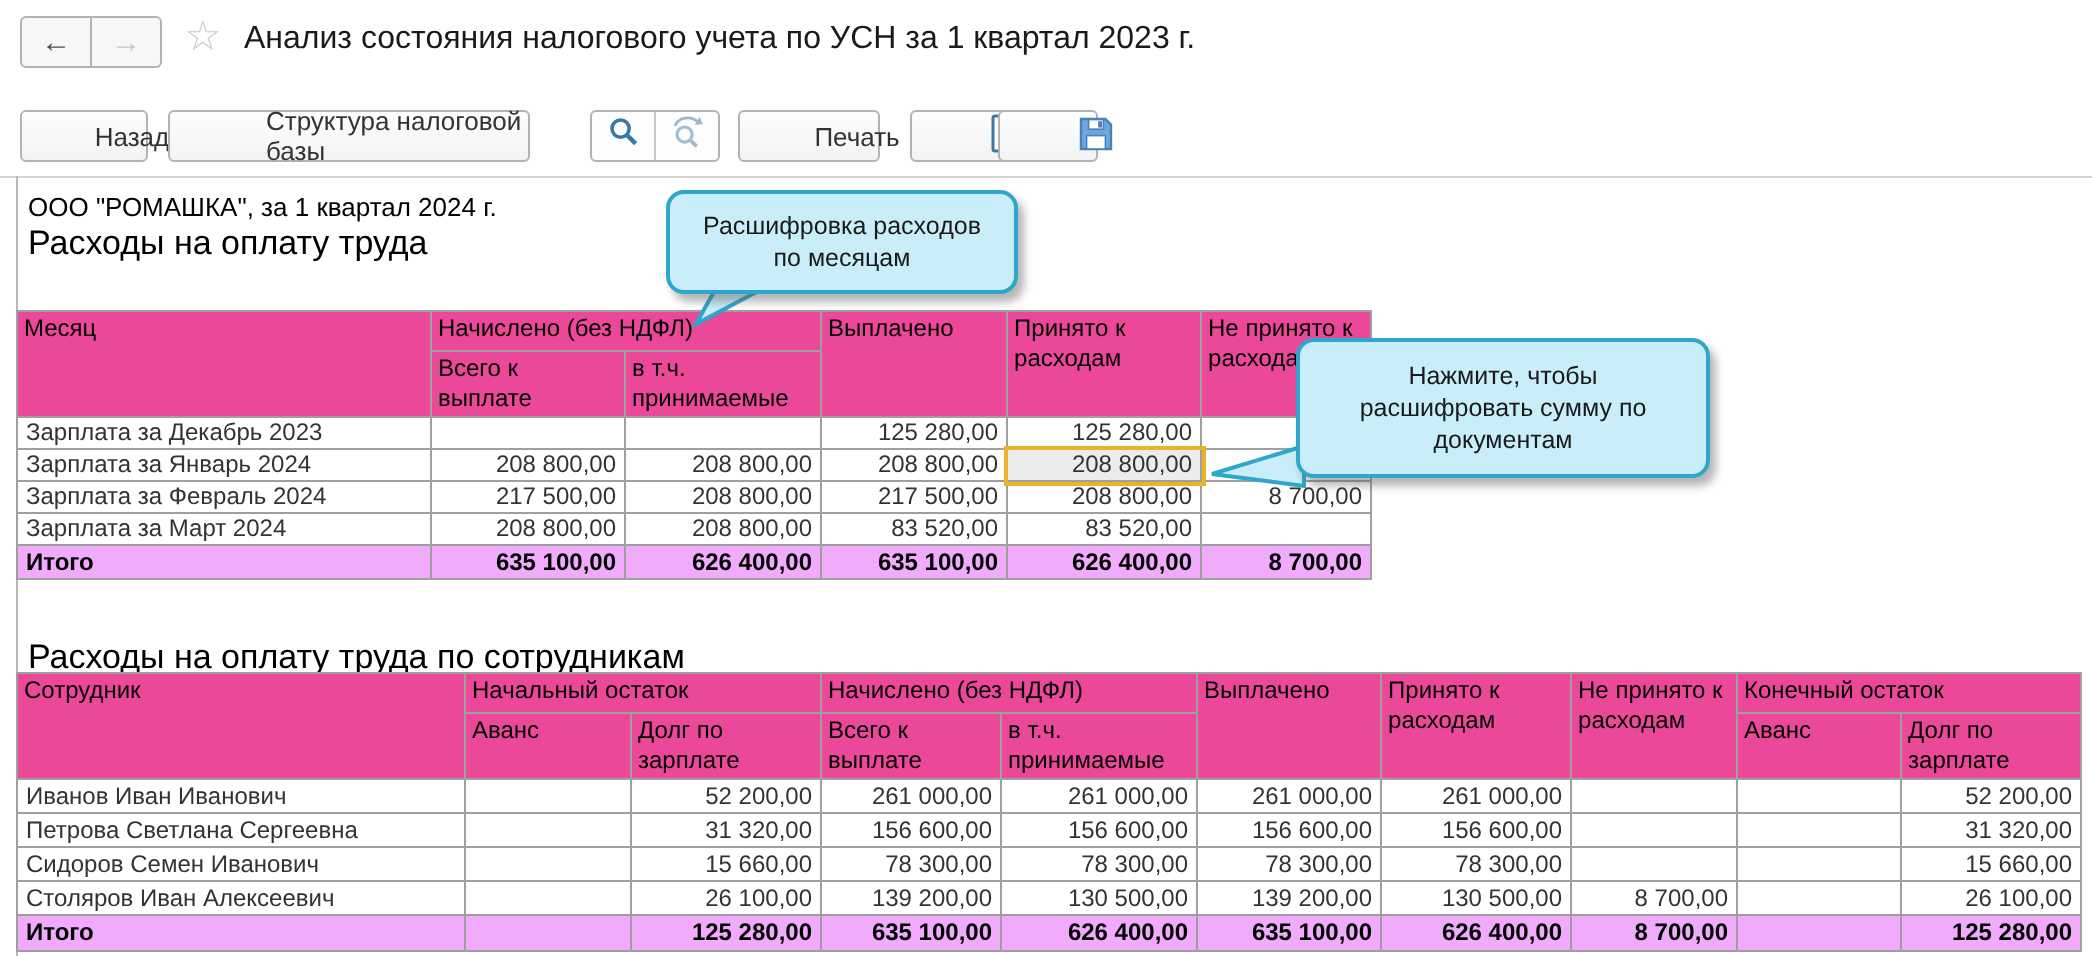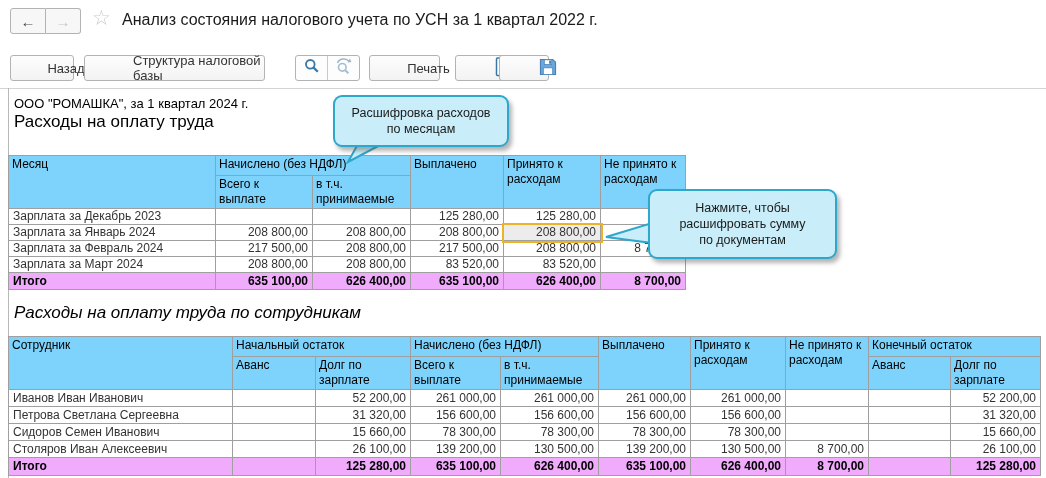--- a/index.html
+++ b/index.html
@@ -22,56 +22,56 @@
   .seg-group{position:absolute;left:295px;top:55px;height:26px;display:flex;border:1px solid #b3b3b3;
     border-radius:3px;background:#fdfdfd;box-sizing:border-box;}
   .seg{width:31px;display:flex;align-items:center;justify-content:center;cursor:pointer;}
   .seg+.seg{border-left:1px solid #c9c9c9;}
   
   .hline{position:absolute;left:0;right:0;top:88px;height:0;border-top:1px solid #d4d4d4;}
   .vline{position:absolute;left:8px;top:88px;bottom:0;width:0;border-left:1px solid #b8b8b8;}
   .org-line{position:absolute;left:14px;top:96px;font-size:13px;color:#000;}
   .sec-title{position:absolute;left:14px;font-size:17px;color:#000;}
   #sec1{top:112px;}
-  #sec2{top:303px;font-style:italic;}
+  #sec2{top:319px;}
   
   table.grid{border-collapse:collapse;table-layout:fixed;position:absolute;
     font-size:12px;color:#333;border:1px solid #7d7d7d;}
   .grid th,.grid td{border:1px solid #9f9f9f;box-sizing:border-box;overflow:hidden;}
-  .grid th{background:#7dd3fc;font-weight:normal;text-align:left;vertical-align:top;
+  .grid th{background:#ec4899;font-weight:normal;text-align:left;vertical-align:top;
     padding:1px 3px;line-height:15px;color:#000;white-space:normal;}
   .grid td{padding:0 4px;white-space:nowrap;line-height:15px;vertical-align:middle;}
   .grid td.lbl{text-align:left;}
   .grid td.num{text-align:right;}
   .grid tr.total td{background:#f0abfc;font-weight:bold;color:#000;}
   #table1{left:8px;top:155px;width:677px;}
   #table2{left:8px;top:336px;width:1032px;}
   tr.hrow1{height:20px;} tr.hrow2{height:32px;}
   #table1 tbody tr{height:16px;} #table1 tr.total{height:17px;}
   #table2 tbody tr{height:17px;} #table2 tr.total{height:18px;}
   td.hl{background:#ececec;outline:2px solid #ecb32a;position:relative;z-index:3;}
   
   .callout{position:absolute;background:#c9edf9;border:2px solid #2da7cb;border-radius:9px;
     box-shadow:3px 4px 4px rgba(90,90,90,.45);font-size:12.5px;color:#1a1a1a;text-align:center;
     line-height:16px;z-index:10;box-sizing:border-box;}
   #callout1{left:333px;top:95px;width:176px;padding:8px 10px;}
-  #callout2{left:648px;top:189px;width:189px;padding:9px 24px;}
+  #callout2{left:648px;top:169px;width:207px;padding:9px 24px;}
   .tail{position:absolute;z-index:9;}
   #tail1{left:346px;top:143px;}
   #tail2{left:604px;top:221px;}
 </style>
 </head>
 <body>
 
 <div class="navgroup">
   <div class="navbtn back">←</div>
   <div class="navbtn fwd">→</div>
 </div>
 <div class="fav-star">☆</div>
-<div class="win-title">Анализ состояния налогового учета по УСН за 1 квартал 2022 г.</div>
+<div class="win-title">Анализ состояния налогового учета по УСН за 1 квартал 2023 г.</div>
 
 <div class="tb-btn" style="left:10px;width:64px;">Назад</div>
 <div class="tb-btn" style="left:84px;width:181px;">Структура налоговой базы</div>
 
 <div class="seg-group">
   <div class="seg">
     <span>
       <svg width="16" height="16" viewBox="0 0 16 16">
           <circle cx="6.3" cy="6.3" r="4.3" fill="none" stroke="#3878a8" stroke-width="1.8"></circle>
           <line x1="9.6" y1="9.6" x2="13.8" y2="13.8" stroke="#3878a8" stroke-width="2.2"></line>

